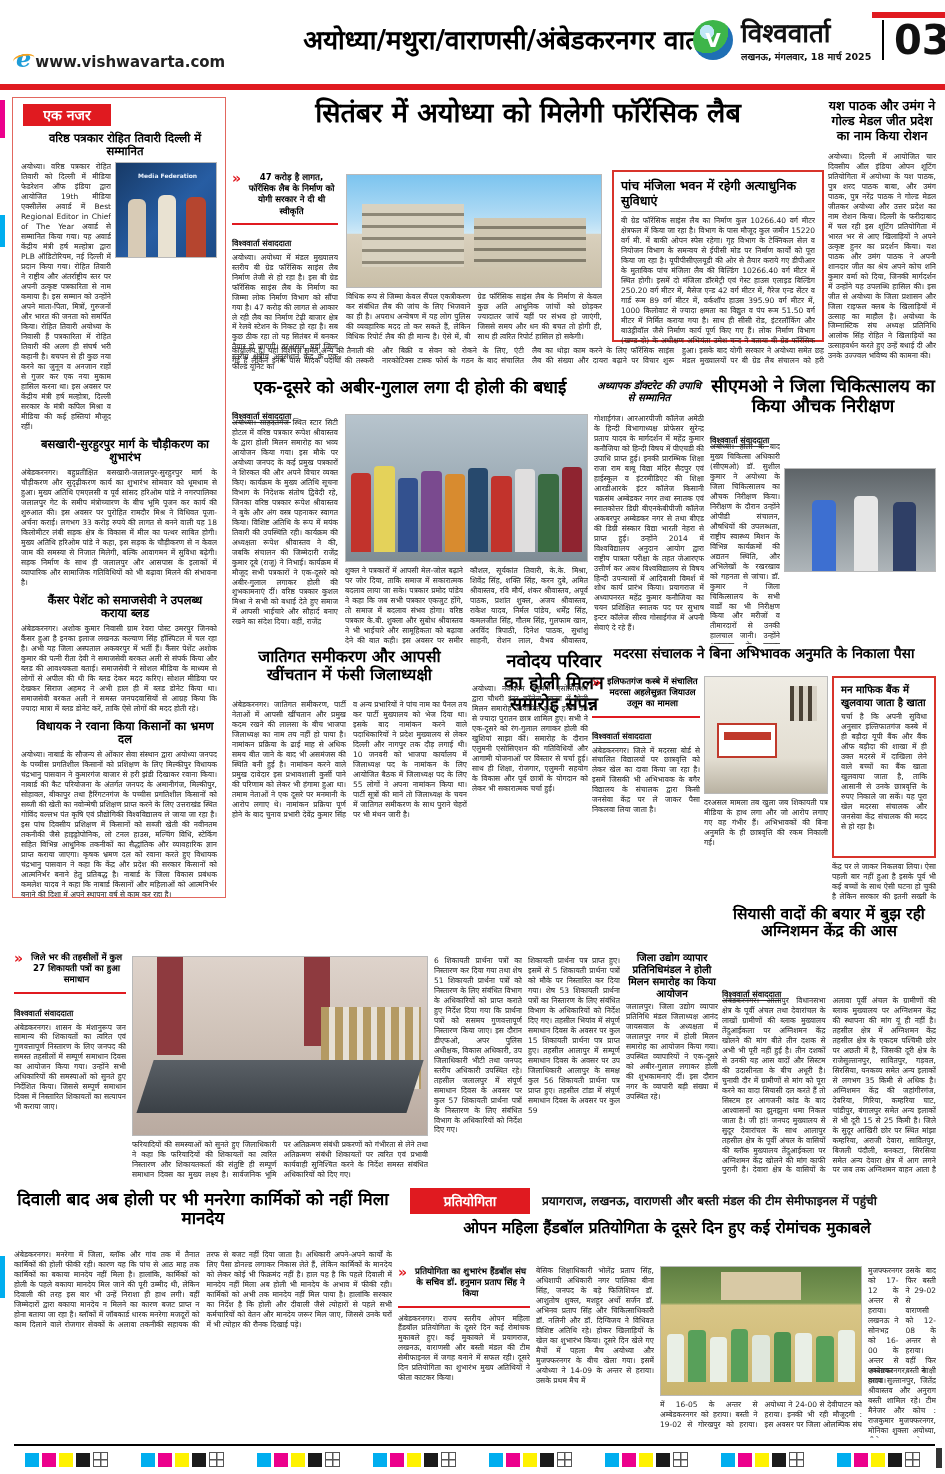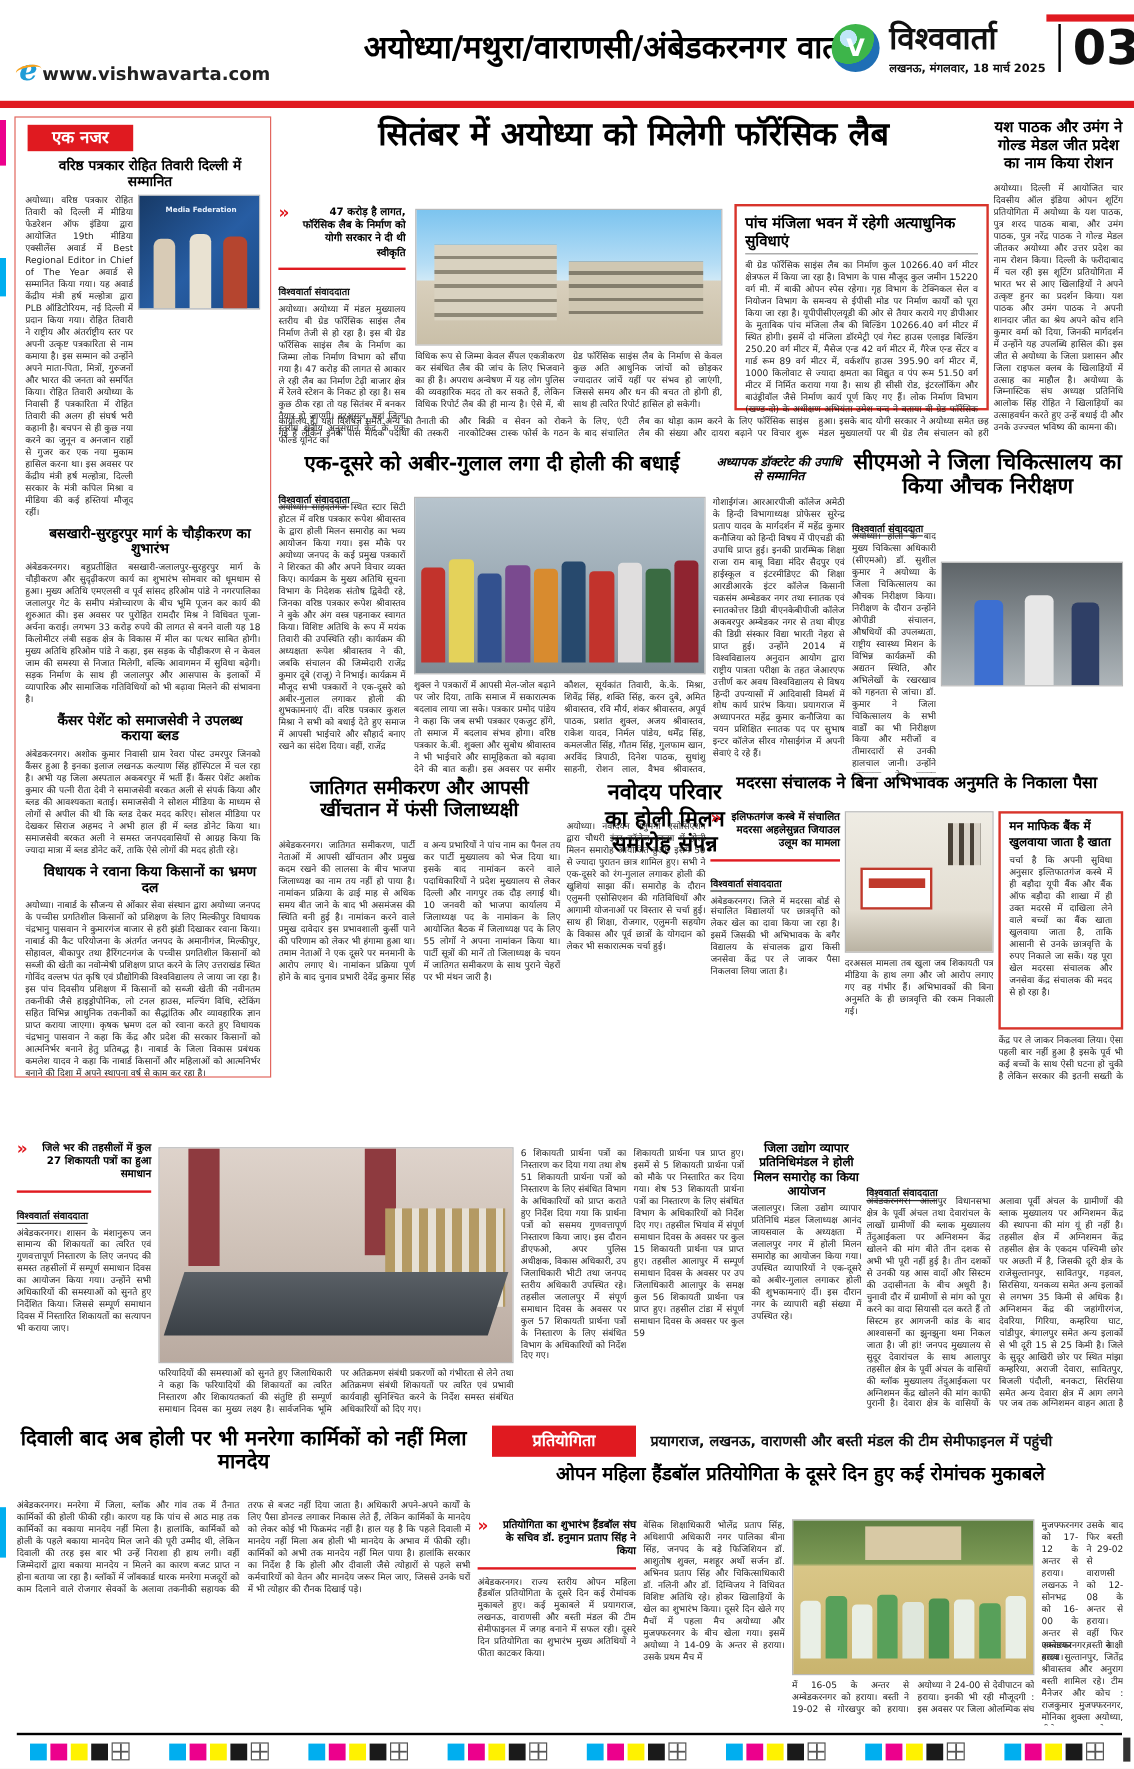--- a/index.html
+++ b/index.html
@@ -6,21 +6,21 @@
   html,body{margin:0;padding:0;background:#f2f2f2;}
   #page{position:relative;width:945px;height:1474px;background:#fff;margin:0 auto;
         font-family:"DejaVu Sans","Liberation Sans",sans-serif;color:#111;overflow:hidden;}
   .abs{position:absolute;}
   .hl{font-weight:700;color:#000;text-align:center;line-height:1.12;}
   .nw{white-space:nowrap;}
   .body{font-size:7.5px;line-height:1.33;text-align:justify;color:#1c1c1c;overflow:hidden;}
   .byline{font-weight:700;font-size:8px;border-bottom:1px solid #333;display:inline-block;padding-bottom:1px;}
   .bullet{display:flex;gap:4px;align-items:flex-start;}
   .chev{color:#e01a20;font-weight:700;font-size:14px;line-height:.9;}
-  .btxt{font-weight:700;font-size:8.6px;line-height:1.3;color:#000;text-align:right;}
+  .btxt{font-weight:700;font-size:8.6px;line-height:1.3;color:#000;text-align:center;}
   .redline{border-bottom:2px solid #e01a20;padding-bottom:6px;}
   .photo{position:absolute;overflow:hidden;border:1px solid #b9b9b9;box-sizing:border-box;}
   .cols2{column-count:2;column-gap:7px;}
   .cols4{column-count:4;column-gap:8px;}
   
   .eicon{position:relative;color:#1e9cd7;font-family:"DejaVu Serif",serif;font-style:italic;font-weight:700;font-size:24px;margin-right:4px;}
   .eswoosh{position:absolute;width:22px;height:9px;border-top:2.5px solid #f6a21d;border-radius:50%;left:-3px;top:10px;transform:rotate(-10deg);}
   .site{font-size:15px;font-weight:700;color:#222;}
   .vlogo{width:40px;height:40px;border-radius:50%;background:radial-gradient(circle at 35% 30%,#bfe6f7 0 18%,#3db54a 19% 55%,#1f6fb5 56% 100%);
          display:flex;align-items:center;justify-content:center;color:#fff;font-weight:700;font-size:20px;}
@@ -223,20 +223,21 @@
     <div class="crowd"></div>
     <div class="table"></div>
   </div>
   <div class="abs body cols2" style="left:132px;top:1140px;width:296px;height:40px;">फरियादियों की समस्याओं को सुनते हुए जिलाधिकारी ने कहा कि फरियादियों की शिकायतों का त्वरित निस्तारण और शिकायतकर्ता की संतुष्टि ही सम्पूर्ण समाधान दिवस का मुख्य लक्ष्य है। सार्वजनिक भूमि पर अतिक्रमण संबंधी प्रकरणों को गंभीरता से लेने तथा अतिक्रमण संबंधी शिकायतों पर त्वरित एवं प्रभावी कार्यवाही सुनिश्चित करने के निर्देश समस्त संबंधित अधिकारियों को दिए गए।</div>
   <div class="abs body" style="left:434px;top:956px;width:88px;height:224px;">6 शिकायती प्रार्थना पत्रों का निस्तारण कर दिया गया तथा शेष 51 शिकायती प्रार्थना पत्रों को निस्तारण के लिए संबंधित विभाग के अधिकारियों को प्राप्त कराते हुए निर्देश दिया गया कि प्रार्थना पत्रों को ससमय गुणवत्तापूर्ण निस्तारण किया जाए। इस दौरान डीएफओ, अपर पुलिस अधीक्षक, विकास अधिकारी, उप जिलाधिकारी भीटी तथा जनपद स्तरीय अधिकारी उपस्थित रहे। तहसील जलालपुर में संपूर्ण समाधान दिवस के अवसर पर कुल 57 शिकायती प्रार्थना पत्रों के निस्तारण के लिए संबंधित विभाग के अधिकारियों को निर्देश दिए गए।</div>
   <div class="abs body" style="left:528px;top:956px;width:92px;height:224px;">शिकायती प्रार्थना पत्र प्राप्त हुए। इसमें से 5 शिकायती प्रार्थना पत्रों को मौके पर निस्तारित कर दिया गया। शेष 53 शिकायती प्रार्थना पत्रों का निस्तारण के लिए संबंधित विभाग के अधिकारियों को निर्देश दिए गए। तहसील भियांव में संपूर्ण समाधान दिवस के अवसर पर कुल 15 शिकायती प्रार्थना पत्र प्राप्त हुए। तहसील आलापुर में सम्पूर्ण समाधान दिवस के अवसर पर उप जिलाधिकारी आलापुर के समक्ष कुल 56 शिकायती प्रार्थना पत्र प्राप्त हुए। तहसील टांडा में संपूर्ण समाधान दिवस के अवसर पर कुल 59</div>
 
   <div class="abs smallhead" style="left:626px;top:952px;width:92px;font-size:10px;">जिला उद्योग व्यापार प्रतिनिधिमंडल ने होली मिलन समारोह का किया आयोजन</div>
   <div class="abs body" style="left:626px;top:1002px;width:92px;height:178px;">जलालपुर। जिला उद्योग व्यापार प्रतिनिधि मंडल जिलाध्यक्ष आनंद जायसवाल के अध्यक्षता में जलालपुर नगर में होली मिलन समारोह का आयोजन किया गया। उपस्थित व्यापारियों ने एक-दूसरे को अबीर-गुलाल लगाकर होली की शुभकामनाएं दीं। इस दौरान नगर के व्यापारी बड़ी संख्या में उपस्थित रहे।</div>
 
+  <div class="abs hl" style="left:722px;top:906px;width:214px;font-size:15.5px;">सियासी वादों की बयार में बुझ रही अग्निशमन केंद्र की आस</div>
   <div class="abs" style="left:722px;top:982px;"><span class="byline">विश्ववार्ता संवाददाता</span></div>
   <div class="abs body cols2" style="left:722px;top:996px;width:214px;height:184px;">अंबेडकरनगर। आलापुर विधानसभा क्षेत्र के पूर्वी अंचल तथा देवारांचल के लाखों ग्रामीणों की ब्लाक मुख्यालय तेंदुआईकला पर अग्निशमन केंद्र खोलने की मांग बीते तीन दशक से अभी भी पूरी नहीं हुई है। तीन दशकों से उनकी यह आस वादों और सिस्टम की उदासीनता के बीच अधूरी है। चुनावी दौर में ग्रामीणों से मांग को पूरा करने का वादा सियासी दल करते हैं तो सिस्टम हर आगजनी कांड के बाद आश्वासनों का झुनझुना थमा निकल जाता है। जी हां! जनपद मुख्यालय से सुदूर देवारांचल के साथ आलापुर तहसील क्षेत्र के पूर्वी अंचल के वासियों की ब्लॉक मुख्यालय तेंदुआईकला पर अग्निशमन केंद्र खोलने की मांग काफी पुरानी है। देवारा क्षेत्र के वासियों के अलावा पूर्वी अंचल के ग्रामीणों की ब्लाक मुख्यालय पर अग्निशमन केंद्र की स्थापना की मांग यूं ही नहीं है। तहसील क्षेत्र में अग्निशमन केंद्र तहसील क्षेत्र के एकदम पश्चिमी छोर पर अछती में है, जिसकी दूरी क्षेत्र के राजेसुल्तानपुर, सावितपुर, गड़वल, सिरसिया, यनकव्य समेत अन्य इलाकों से लगभग 35 किमी से अधिक है। अग्निशमन केंद्र की जहांगीरगंज, देवरिया, गिरिया, कम्हरिया घाट, चांडीपुर, बंगालपुर समेत अन्य इलाकों से भी दूरी 15 से 25 किमी है। जिले के सुदूर आखिरी छोर पर स्थित मांझा कम्हरिया, अराजी देवारा, सावितपुर, बिजली पंदौली, बनकटा, सिरसिया समेत अन्य देवारा क्षेत्र में आग लगने पर जब तक अग्निशमन वाहन आता है तब तक सब कुछ खाक हो चुका होता है। अगर अग्निशमन केंद्र नजदीक रहता तो आग से होने वाले नुकसान को कम किया जा सकता है।</div>
 
   <div class="abs hl" style="left:14px;top:1190px;width:378px;font-size:17px;">दिवाली बाद अब होली पर भी मनरेगा कार्मिकों को नहीं मिला मानदेय</div>
   <div class="abs body cols2" style="left:14px;top:1250px;width:378px;height:188px;">अंबेडकरनगर। मनरेगा में जिला, ब्लॉक और गांव तक में तैनात कार्मिकों की होली फीकी रही। कारण यह कि पांच से आठ माह तक कार्मिकों का बकाया मानदेय नहीं मिला है। हालांकि, कार्मिकों को होली के पहले बकाया मानदेय मिल जाने की पूरी उम्मीद थी, लेकिन दिवाली की तरह इस बार भी उन्हें निराशा ही हाथ लगी। वहीं जिम्मेदारों द्वारा बकाया मानदेय न मिलने का कारण बजट प्राप्त न होना बताया जा रहा है। ब्लॉकों में जॉबकार्ड धारक मनरेगा मजदूरों को काम दिलाने वाले रोजगार सेवकों के अलावा तकनीकी सहायक की तरफ से बजट नहीं दिया जाता है। अधिकारी अपने-अपने कार्यों के लिए पैसा डोनल्ड लगाकर निकास लेते हैं, लेकिन कार्मिकों के मानदेय को लेकर कोई भी फिक्रमंद नहीं है। हाल यह है कि पहले दिवाली में मानदेय नहीं मिला अब होली भी मानदेय के अभाव में फीकी रही। कार्मिकों को अभी तक मानदेय नहीं मिल पाया है। हालांकि सरकार का निर्देश है कि होली और दीवाली जैसे त्योहारों से पहले सभी कर्मचारियों को वेतन और मानदेय जरूर मिल जाए, जिससे उनके घरों में भी त्योहार की रौनक दिखाई पड़े।</div>
 
   <div class="abs badge" style="left:410px;top:1188px;width:120px;height:26px;">प्रतियोगिता</div>
   <div class="abs nw" style="left:542px;top:1192px;width:394px;font-size:12px;font-weight:700;">प्रयागराज, लखनऊ, वाराणसी और बस्ती मंडल की टीम सेमीफाइनल में पहुंची</div>
   <div class="abs hl nw" style="left:398px;top:1220px;width:538px;font-size:15.5px;">ओपन महिला हैंडबॉल प्रतियोगिता के दूसरे दिन हुए कई रोमांचक मुकाबले</div>
   <div class="abs" style="left:398px;top:1266px;width:132px;">

